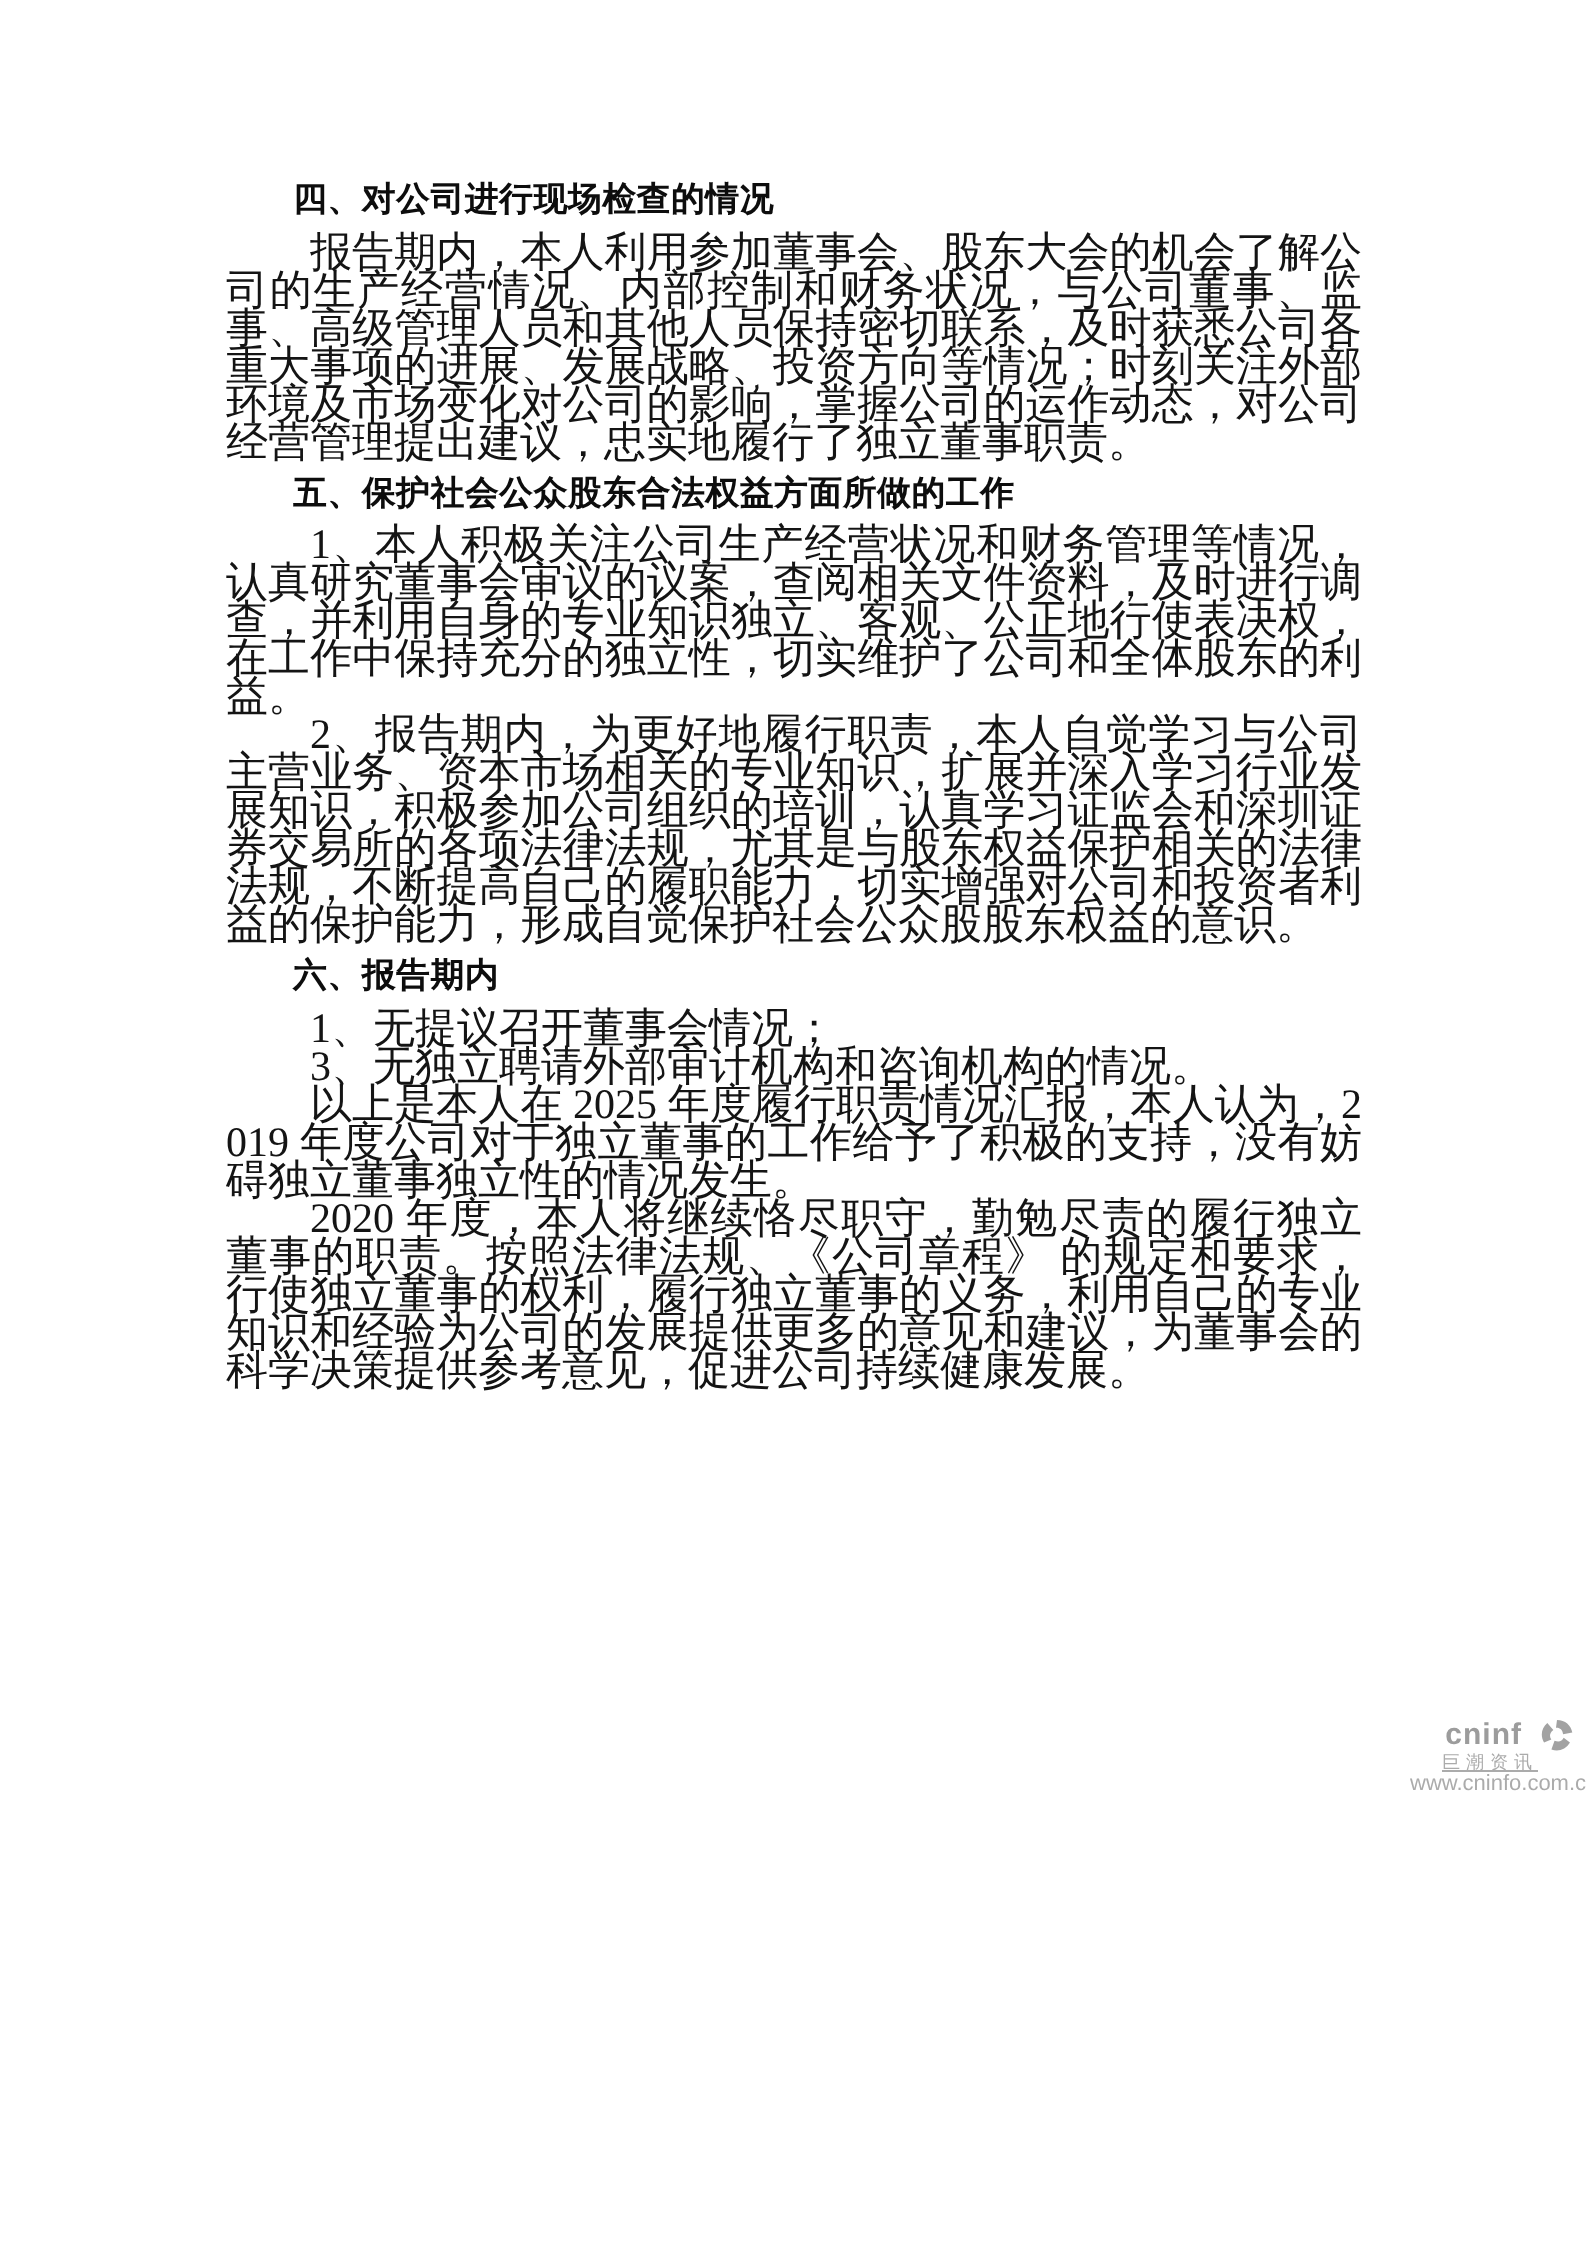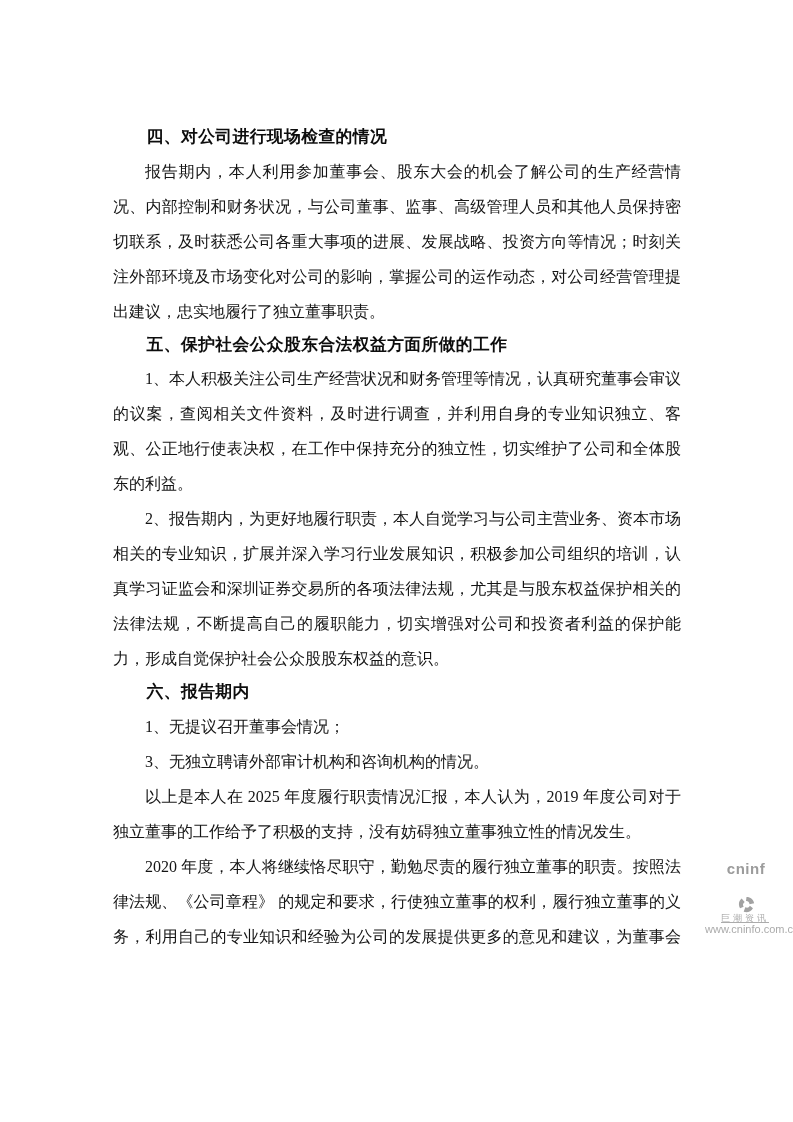--- a/index.html
+++ b/index.html
@@ -8,32 +8,31 @@
     background: #ffffff;
   }
   .page {
     position: relative;
     width: 793px;
     height: 908px;
     background: #ffffff;
     overflow: hidden;
     font-family: "Liberation Serif", "DejaVu Serif", serif;
     color: #141414;
-    margin-top: 37px;
   }
   .content {
     position: absolute;
     left: 113px;
     top: 84px;
     width: 568px;
   }
   .content p {
     margin: 0;
-    font-size: 16px;
-    line-height: 35px;
+    font-size: 21px;
+    line-height: 19px;
     text-align: justify;
     text-justify: inter-character;
     text-indent: 2em;
     word-break: break-all;
   }
   .content h2 {
     margin: 0;
     font-family: "Liberation Sans", "DejaVu Sans", sans-serif;
     font-weight: 700;
     font-size: 16.8px;
@@ -49,23 +48,22 @@
     width: 84px;
     text-align: center;
     font-family: "Liberation Sans", "DejaVu Sans", sans-serif;
     color: #a6a6a6;
     user-select: none;
   }
   .wm-top {
     display: flex;
     align-items: center;
     justify-content: flex-end;
-    gap: 19px;
+    gap: 9px;
     padding-right: 2px;
-    flex-direction: column;
   }
   .wm-logo {
     font-weight: 700;
     font-size: 15px;
     letter-spacing: 0.5px;
     color: #9c9c9c;
   }
   .wm-icon {
     display: inline-flex;
     width: 17px;

